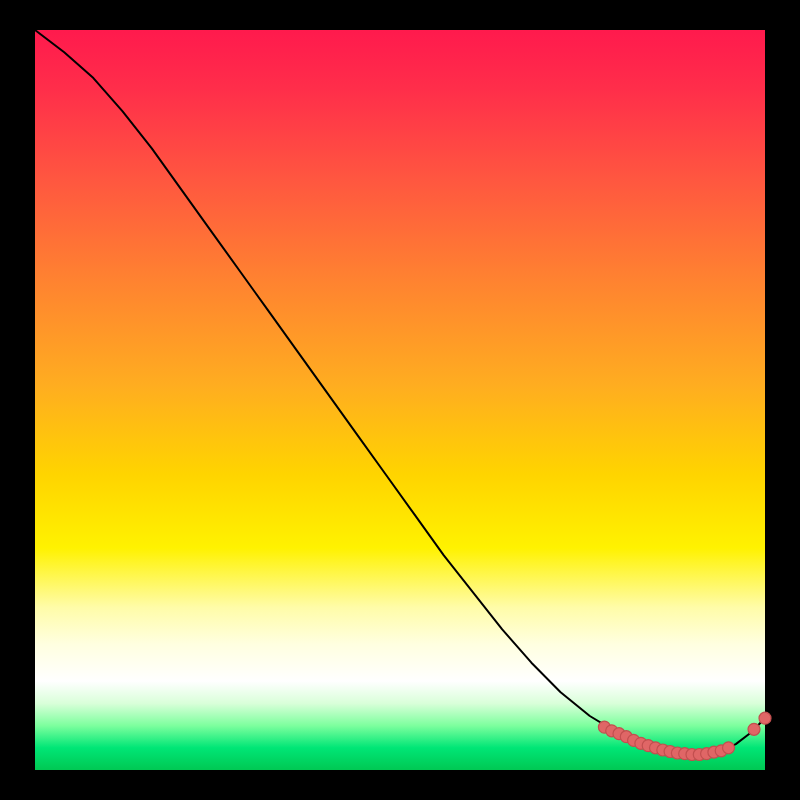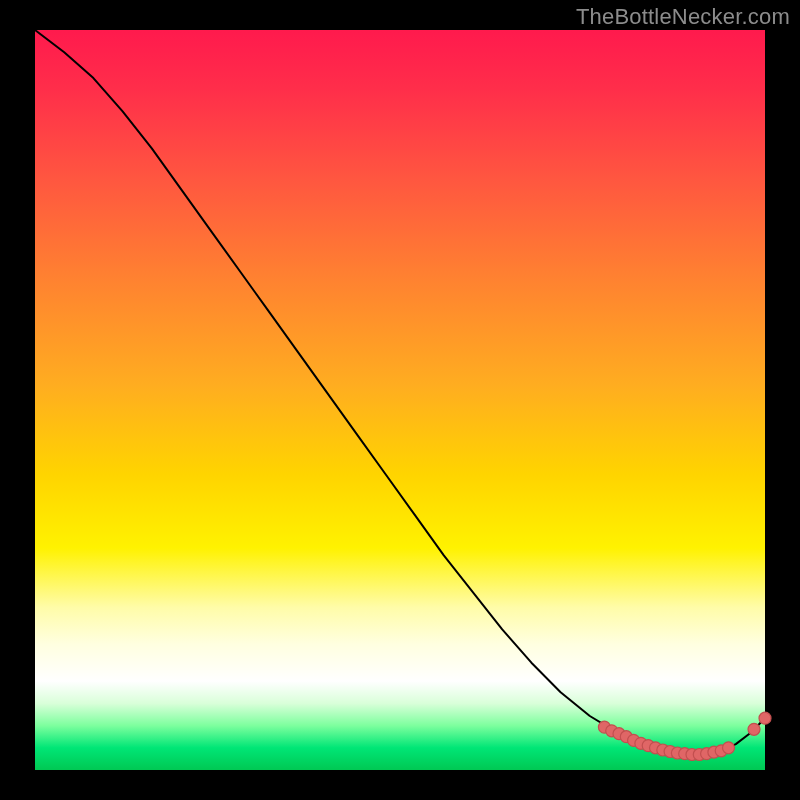--- a/index.html
+++ b/index.html
@@ -71,21 +71,20 @@
     fill: #e06666;
     stroke: #c24f4f;
     stroke-width: 1.2;
   }
 </style>
 </head>
 <body>
 
 <div class="frame">
 
-  <div class="watermark">TheBottleNecker.com</div>
 
   <div class="plot-area">
     <svg viewBox="0 0 730 740">
       <path id="series-path" class="series-line" d="M0.0 0.0 L29.2 22.2 L58.4 48.1 L87.6 81.4 L116.8 118.4 L146.0 159.1 L175.2 199.8 L204.4 240.5 L233.6 281.2 L262.8 321.9 L292.0 362.6 L321.2 403.3 L350.4 444.0 L379.6 484.7 L408.8 525.4 L438.0 562.4 L467.2 599.4 L496.4 632.7 L525.6 662.3 L554.8 686.0 L584.0 703.7 L613.2 715.6 L627.8 720.0 L642.4 723.0 L657.0 724.5 L671.6 723.7 L686.2 720.8 L700.8 714.1 L715.4 703.0 L730.0 688.2"></path>
       <g id="marker-group">
           <circle cx="569.4" cy="697.1" r="6" class="marker" fill="#e06666"></circle>
           <circle cx="576.7" cy="700.8" r="6" class="marker" fill="#e06666"></circle>
           <circle cx="584.0" cy="703.7" r="6" class="marker" fill="#e06666"></circle>
           <circle cx="591.3" cy="706.7" r="6" class="marker" fill="#e06666"></circle>
           <circle cx="598.6" cy="710.4" r="6" class="marker" fill="#e06666"></circle>

